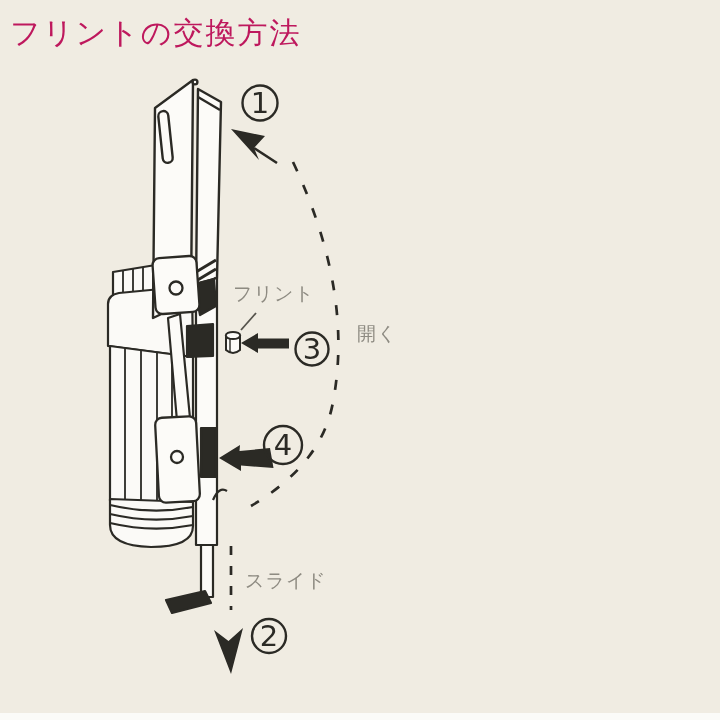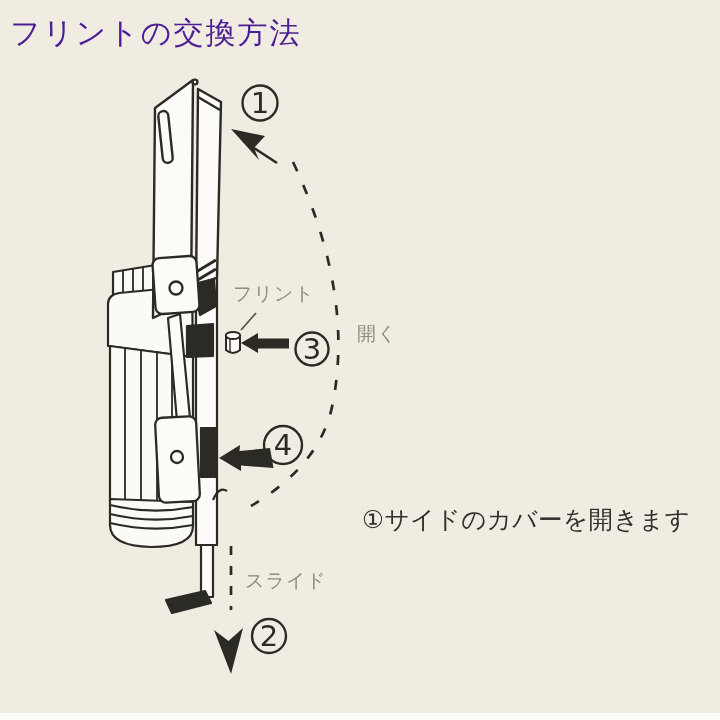--- a/index.html
+++ b/index.html
@@ -3,21 +3,21 @@
 <meta charset="utf-8">
 <style>
   html,body{margin:0;padding:0;}
   .page{
     position:relative;width:720px;height:720px;overflow:hidden;
     background:#f0ece2;
     font-family:"DejaVu Sans","Liberation Sans",sans-serif;
   }
   .title{
     position:absolute;left:10px;top:13px;
-    font-size:30px;letter-spacing:2px;color:#4c1d95;
+    font-size:30px;letter-spacing:2px;color:#be185d;
     white-space:pre;
   }
   .diagram-svg{position:absolute;left:0;top:0;}
   .instructions{
     position:absolute;left:362px;top:428px;
     font-size:24.5px;line-height:36.8px;color:#31302b;
     white-space:pre;letter-spacing:0.5px;
   }
   .bottom-strip{
     position:absolute;left:0;bottom:0;width:720px;height:7px;
@@ -117,21 +117,20 @@
     </g>
 
     <g>
       <text class="dia-label" x="233" y="300">フリント</text>
       <text class="dia-label" x="357" y="340">開く</text>
       <text class="dia-label" x="245" y="587">スライド</text>
     </g>
   </svg>
 
   <div class="instructions">
-    <div>①サイドのカバーを開きます</div>
     
     
     
     
     
   </div>
 
   <div class="bottom-strip"></div>
 </div>
 

